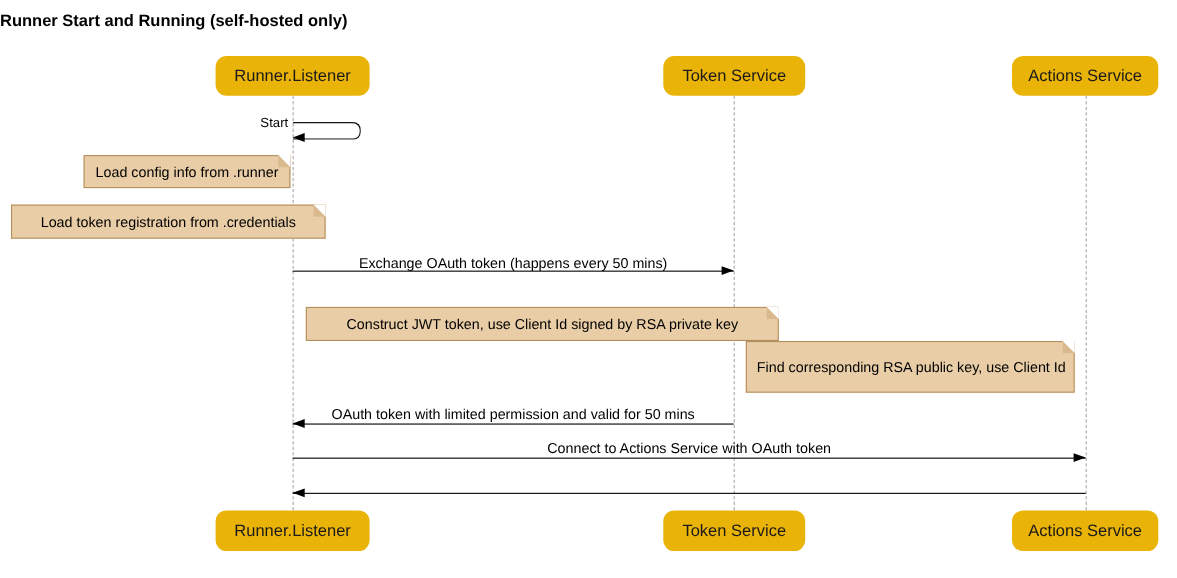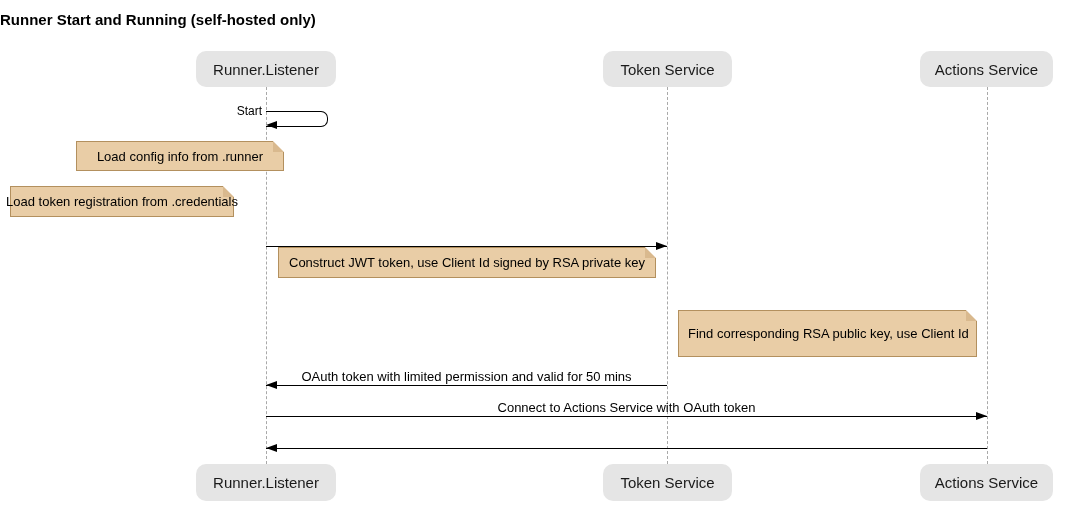--- a/index.html
+++ b/index.html
@@ -5,21 +5,21 @@
   html,body { margin:0; padding:0; background:#ffffff; }
   #diagram {
     position:relative; width:1070px; height:525px; background:#ffffff;
     font-family:"Liberation Sans", sans-serif; color:#111; overflow:hidden;
   }
   .title {
     position:absolute; left:0; top:11px; width:1070px; text-align:left;
     font-size:15px; font-weight:bold; color:#000;
   }
   .actor {
-    position:absolute; height:36px; background:#e5e5e5; border-radius:10px;
+    position:absolute; height:36px; background:#eab308; border-radius:10px;
     display:flex; align-items:center; justify-content:center;
     font-size:15px; color:#1a1a1a;
   }
   .lifeline {
     position:absolute; top:87px; height:377px; width:0;
     border-left:1px dashed #a9a9a9;
   }
   .msg-label {
     position:absolute; text-align:center; font-size:13px; color:#000;
     white-space:nowrap;
@@ -75,31 +75,32 @@
   </div>
 
   <div class="lifeline" style="left:265.5px;"></div>
   <div class="lifeline" style="left:666.5px;"></div>
   <div class="lifeline" style="left:986.5px;"></div>
 
   <div class="start-label">Start</div>
   <div class="self-loop"></div>
   <div class="arrow-l" style="left:266px; top:121px;"></div>
 
-  <div class="note" style="left:76px; top:141px; width:208px; height:30px;">
+  <div class="note" style="left:76px; top:141px; width:188px; height:30px;">
     <span class="note-line">Load config info from .runner</span>
   </div>
-  <div class="note" style="left:10px; top:186px; width:224px; height:31px;">
+  <div class="note" style="left:10px; top:186px; width:286px; height:31px;">
     <span class="note-line">Load token registration from .credentials</span>
   </div>
 
+  <div class="msg-label" style="left:266px; top:232px; width:401px;">Exchange OAuth token (happens every 50 mins)</div>
   <div class="line" style="left:266px; top:246px; width:401px;"></div>
   <div class="arrow-r" style="left:656px; top:242px;"></div>
 
-  <div class="note" style="left:278px; top:247px; width:378px; height:31px;">
+  <div class="note" style="left:278px; top:279px; width:430px; height:31px;">
     <span class="note-line">Construct JWT token, use Client Id signed by RSA private key</span>
   </div>
 
   <div class="note left-align" style="left:678px; top:310px; width:299px; height:47px;">
     <span class="note-line">Find corresponding RSA public key, use Client Id</span>
   </div>
 
   <div class="msg-label" style="left:266px; top:369px; width:401px;">OAuth token with limited permission and valid for 50 mins</div>
   <div class="line" style="left:266px; top:385px; width:401px;"></div>
   <div class="arrow-l" style="left:266px; top:381px;"></div>

